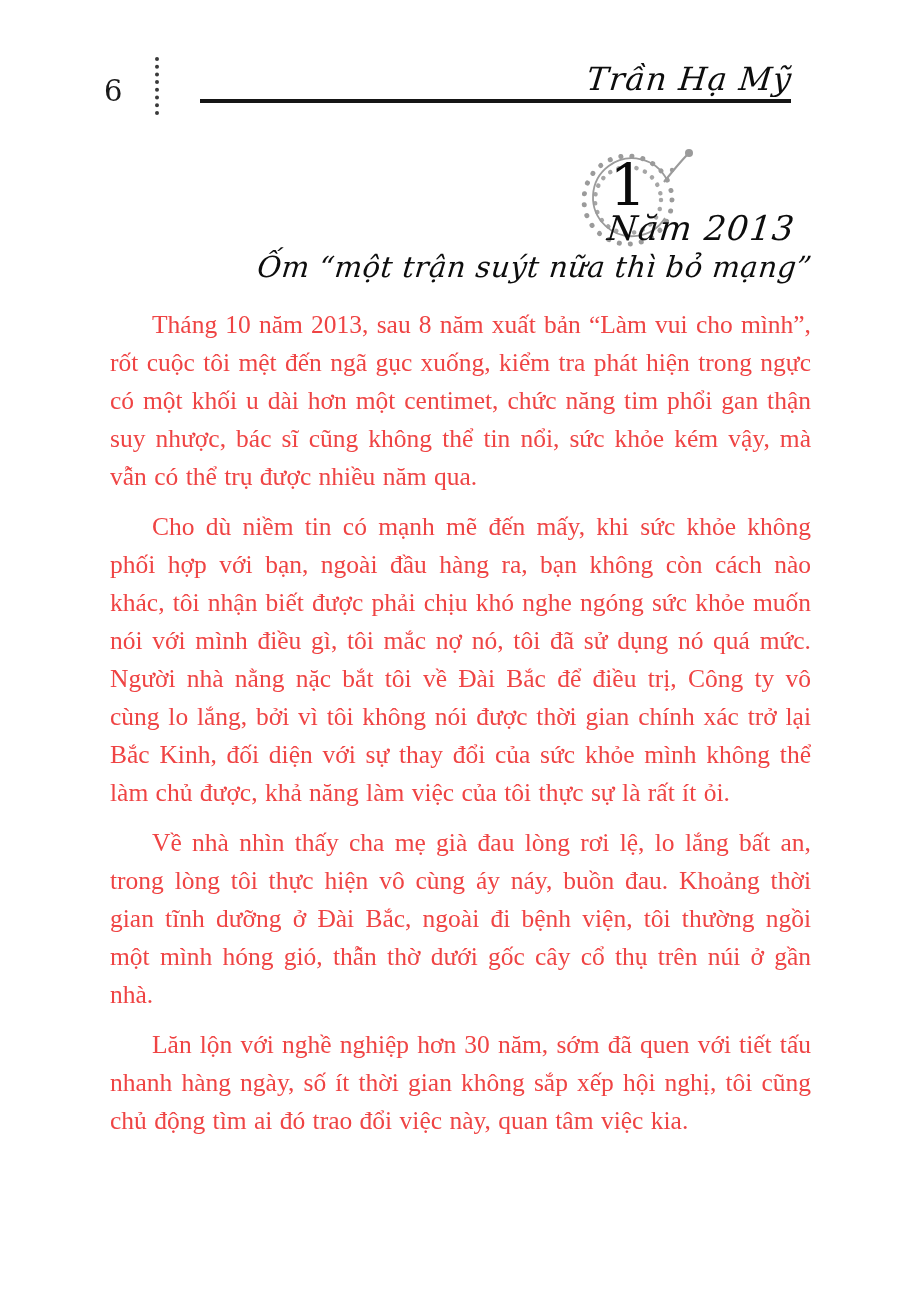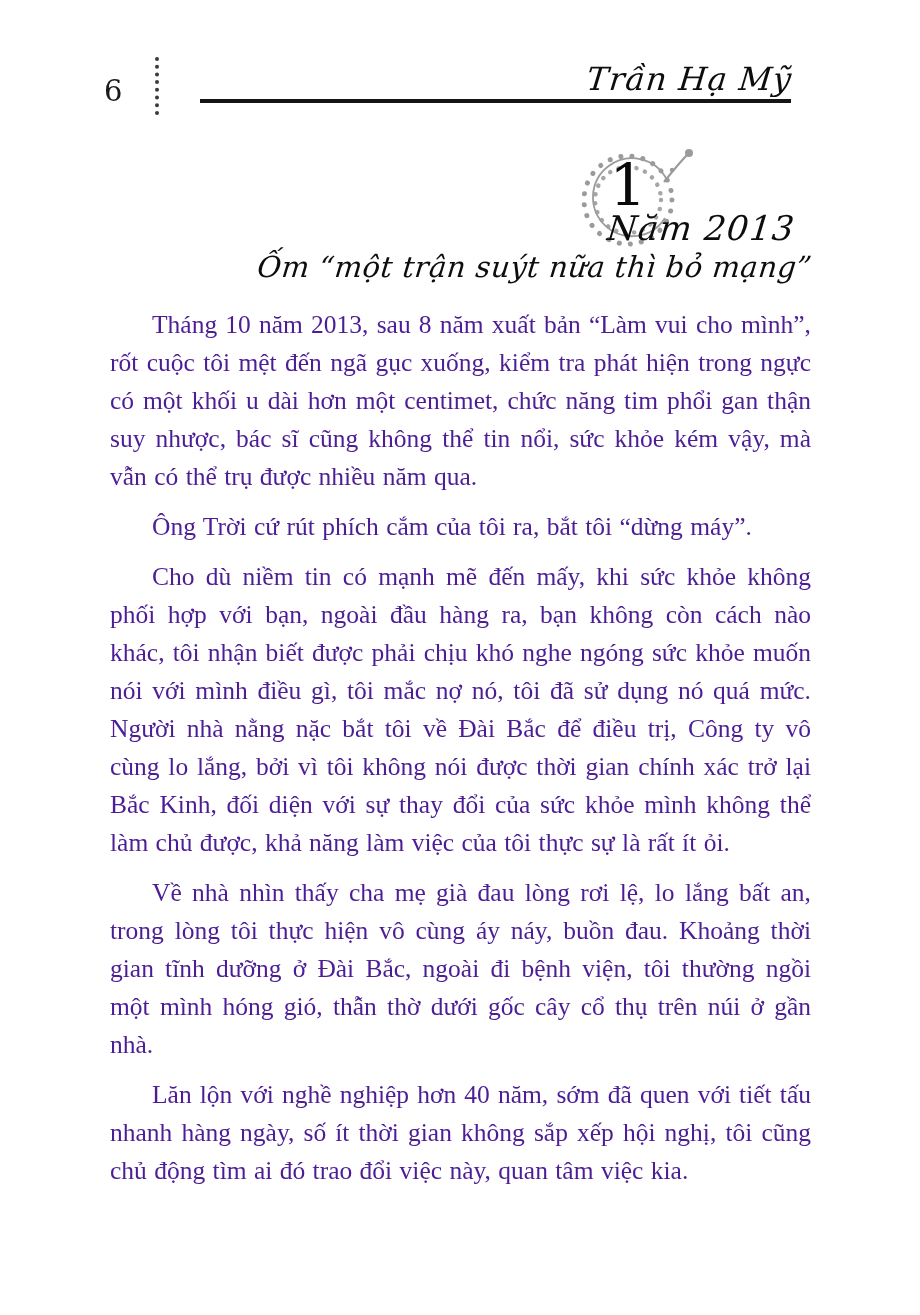--- a/index.html
+++ b/index.html
@@ -106,21 +106,21 @@
     top: 306px;
     width: 701px;
   }
   .body-text p {
     font-family: "Liberation Serif", serif;
     font-size: 25.5px;
     line-height: 38px;
     text-align: justify;
     text-indent: 42px;
     margin-bottom: 12px;
-    color: #4c1d95;
+    color: #ef4444;
     word-spacing: 1px;
   }
 </style>
 </head>
 <body>
 
 <div class="page-number">6</div>
 <div class="header-divider-vertical"></div>
 <div class="running-head">Trần Hạ Mỹ</div>
 <div class="header-rule"></div>
@@ -136,17 +136,16 @@
   <path d="M 92 38 C 100 28, 108 18, 116 10" fill="none" stroke="#9b9b9b" stroke-width="2.2"></path>
   <circle cx="117" cy="9" r="4" fill="#9b9b9b"></circle>
   <circle cx="100" cy="26" r="2.2" fill="#9b9b9b"></circle>
 </svg>
 <div class="chapter-number">1</div>
 <div class="chapter-title">Năm 2013</div>
 <div class="chapter-subtitle">Ốm “một trận suýt nữa thì bỏ mạng”</div>
 
 <div class="body-text">
   <p>Tháng 10 năm 2013, sau 8 năm xuất bản “Làm vui cho mình”, rốt cuộc tôi mệt đến ngã gục xuống, kiểm tra phát hiện trong ngực có một khối u dài hơn một centimet, chức năng tim phổi gan thận suy nhược, bác sĩ cũng không thể tin nổi, sức khỏe kém vậy, mà vẫn có thể trụ được nhiều năm qua.</p>
-  <p>Ông Trời cứ rút phích cắm của tôi ra, bắt tôi “dừng máy”.</p>
   <p>Cho dù niềm tin có mạnh mẽ đến mấy, khi sức khỏe không phối hợp với bạn, ngoài đầu hàng ra, bạn không còn cách nào khác, tôi nhận biết được phải chịu khó nghe ngóng sức khỏe muốn nói với mình điều gì, tôi mắc nợ nó, tôi đã sử dụng nó quá mức. Người nhà nằng nặc bắt tôi về Đài Bắc để điều trị, Công ty vô cùng lo lắng, bởi vì tôi không nói được thời gian chính xác trở lại Bắc Kinh, đối diện với sự thay đổi của sức khỏe mình không thể làm chủ được, khả năng làm việc của tôi thực sự là rất ít ỏi.</p>
   <p>Về nhà nhìn thấy cha mẹ già đau lòng rơi lệ, lo lắng bất an, trong lòng tôi thực hiện vô cùng áy náy, buồn đau. Khoảng thời gian tĩnh dưỡng ở Đài Bắc, ngoài đi bệnh viện, tôi thường ngồi một mình hóng gió, thẫn thờ dưới gốc cây cổ thụ trên núi ở gần nhà.</p>
-  <p>Lăn lộn với nghề nghiệp hơn 40 năm, sớm đã quen với tiết tấu nhanh hàng ngày, số ít thời gian không sắp xếp hội nghị, tôi cũng chủ động tìm ai đó trao đổi việc này, quan tâm việc kia.</p>
+  <p>Lăn lộn với nghề nghiệp hơn 30 năm, sớm đã quen với tiết tấu nhanh hàng ngày, số ít thời gian không sắp xếp hội nghị, tôi cũng chủ động tìm ai đó trao đổi việc này, quan tâm việc kia.</p>
 </div>
 
 </body></html>

